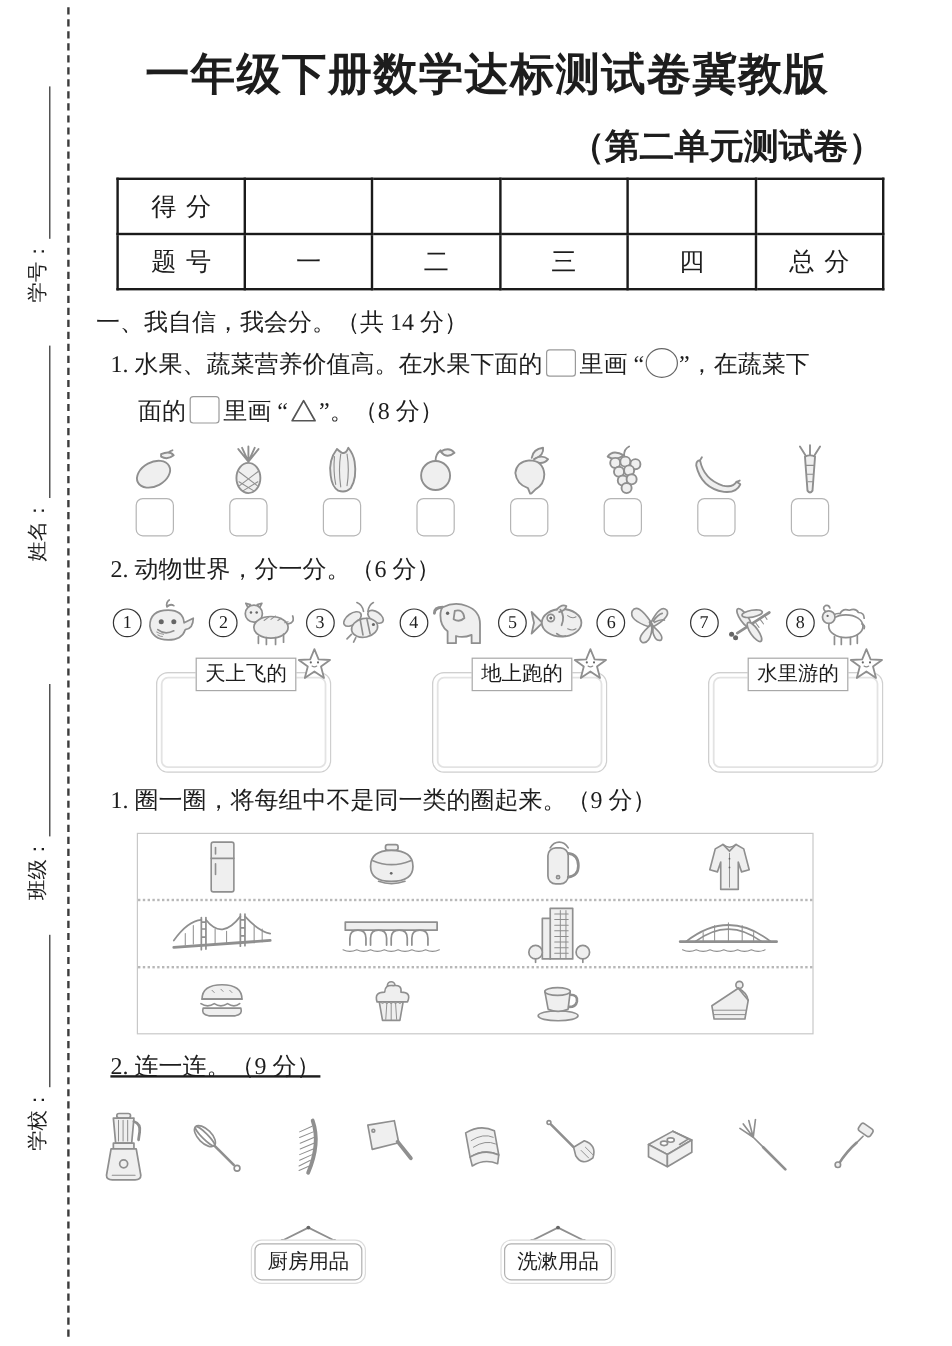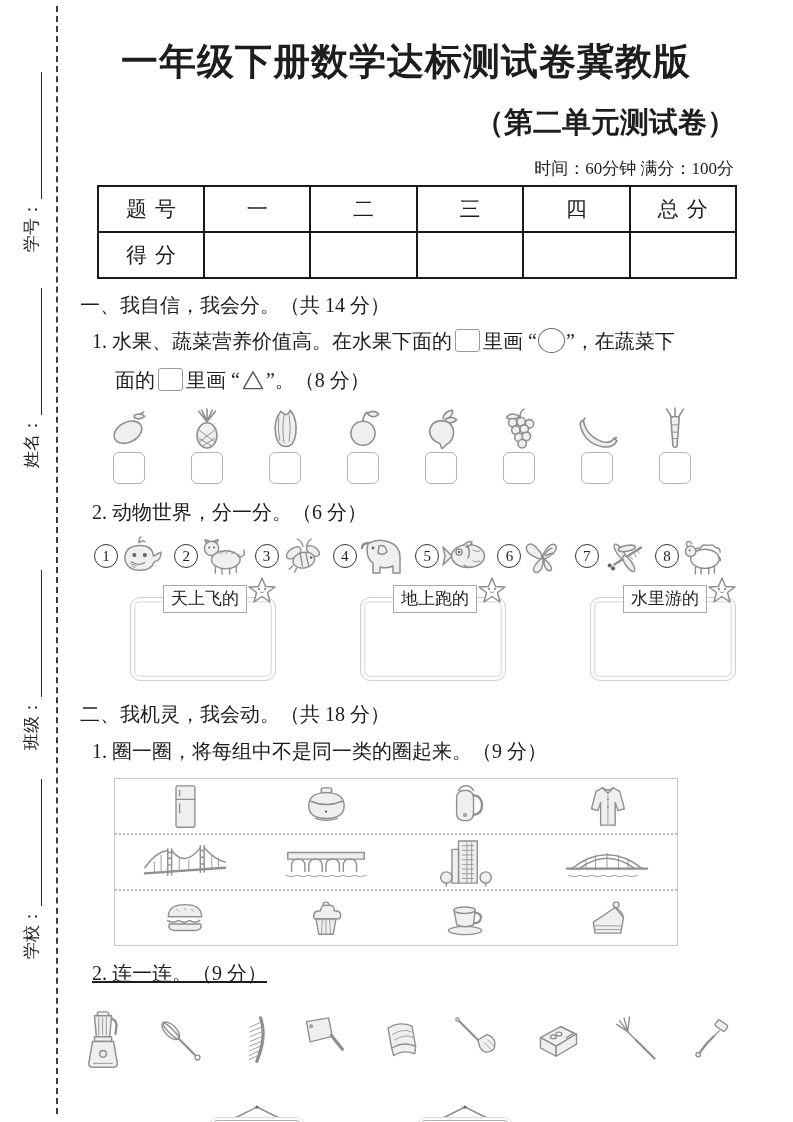--- a/index.html
+++ b/index.html
@@ -89,39 +89,38 @@
 </div>
 <div class="side-field" style="left:-61px;top:856px;">
   <span class="lbl">学校：</span>
   <span class="blank"></span>
 </div>
 
 <div class="main">
 
   <div class="title">一年级下册数学达标测试卷冀教版</div>
   <div class="subtitle">（第二单元测试卷）</div>
-  <div class="meta">时间：60分钟  满分：100分</div>
 
   <table class="score">
     <tbody>
         <tr>
+      <td class="first sp">得分</td>
+      <td></td>
+      <td></td>
+      <td></td>
+      <td></td>
+      <td></td>
+    </tr>
+    <tr>
       <td class="first sp">题号</td>
       <td>一</td>
       <td>二</td>
       <td>三</td>
       <td>四</td>
       <td class="sp">总分</td>
-    </tr>
-    <tr>
-      <td class="first sp">得分</td>
-      <td></td>
-      <td></td>
-      <td></td>
-      <td></td>
-      <td></td>
     </tr>
   </tbody>
     </table>
 
   <div class="sec-head">一、我自信，我会分。（共 14 分）</div>
 
   <div class="qline">
     <span>1. 水果、蔬菜营养价值高。在水果下面的</span><span class="inline-box"></span><span>里画 “</span><span class="inline-circle"></span><span>”，在蔬菜下</span>
   </div>
   <div class="qline qline2">
@@ -323,21 +322,20 @@
       <span class="cat-tab">水里游的</span>
       <svg class="icon cat-star" viewBox="0 0 30 30" width="30" height="30">
           <path class="w" d="M15 2 L18.5 10.5 L28 11 L20.5 16.5 L23 26 L15 20.5 L7 26 L9.5 16.5 L2 11 L11.5 10.5 Z"></path>
           <circle class="d" cx="12" cy="13" r="0.9"></circle>
           <circle class="d" cx="18" cy="13" r="0.9"></circle>
           <path class="t0" d="M13 16 q2 1.5 4 0"></path>
         </svg>
     </div>
   </div>
 
-  <div class="sec-head" style="margin-top:20px;">二、我机灵，我会动。（共 18 分）</div>
   <div class="qline" style="margin-top:7px;font-family:Liberation Serif, serif;">1. 圈一圈，将每组中不是同一类的圈起来。（9 分）</div>
 
   <div class="big-box">
     <div class="bb-row">
       <svg class="icon" viewBox="0 0 40 52" width="36" height="47">
           <rect class="f" x="10" y="3" width="21" height="46" rx="2"></rect>
           <line x1="10" y1="18" x2="31" y2="18"></line>
           <line x1="14" y1="8" x2="14" y2="14"></line>
           <line x1="14" y1="23" x2="14" y2="33"></line>
         </svg>

